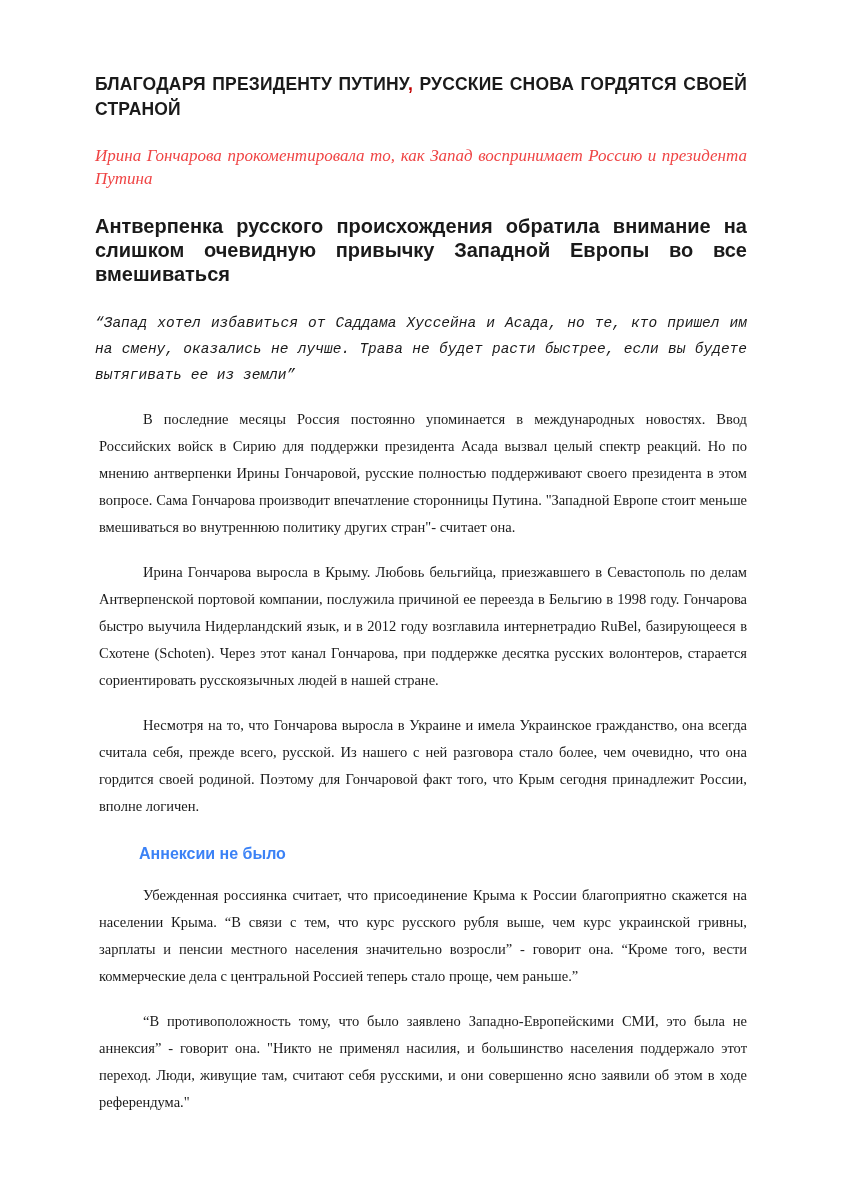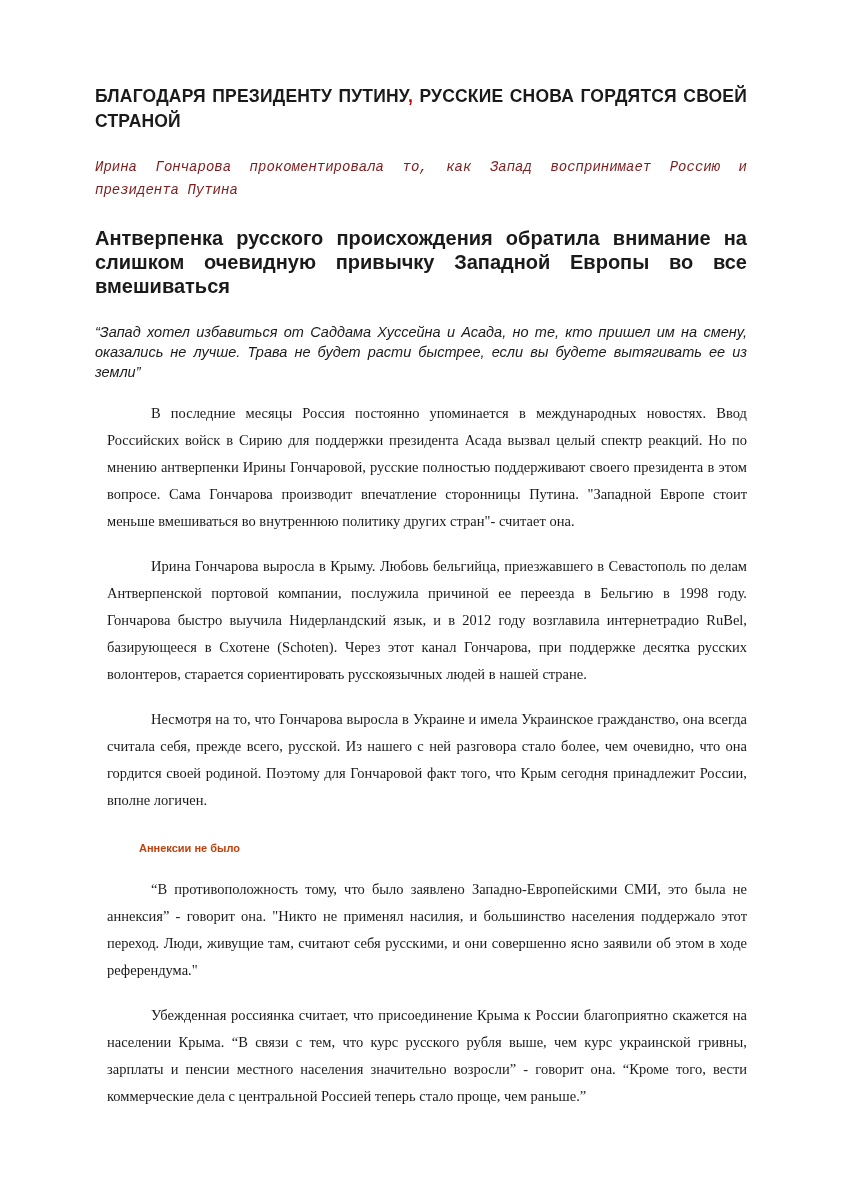--- a/index.html
+++ b/index.html
@@ -15,62 +15,62 @@
     height: 1179px;
     background: #ffffff;
     margin: 0 auto;
     position: relative;
     box-sizing: border-box;
     overflow: hidden;
   }
   .content {
     position: absolute;
     left: 95px;
-    top: 84px;
+    top: 72px;
     width: 652px;
   }
   .doc-title {
     font-family: "Liberation Sans", sans-serif;
     font-weight: bold;
     font-size: 17.5px;
     line-height: 25px;
     color: #1a1a1a;
     text-align: justify;
     text-align-last: left;
     letter-spacing: 0.2px;
     margin: 0 0 22px 0;
   }
   .doc-title .comma-red {
     color: #c00000;
   }
   .subtitle-italic {
-    font-family: Liberation Mono, monospace;
+    font-family: Liberation Serif, serif;
     font-style: italic;
-    font-size: 14px;
+    font-size: 17px;
     line-height: 23px;
-    color: #7f1d1d;
+    color: #ef4444;
     text-align: justify;
     text-align-last: left;
     margin: 0 0 24px 0;
   }
   .lead-bold {
     font-family: "Liberation Sans", sans-serif;
     font-weight: bold;
     font-size: 20px;
     line-height: 24px;
     color: #1a1a1a;
     text-align: justify;
     text-align-last: left;
     margin: 0 0 24px 0;
   }
   .pullquote {
-    font-family: Liberation Sans, sans-serif;
+    font-family: Liberation Mono, monospace;
     font-style: italic;
     font-size: 14.5px;
-    line-height: 20px;
+    line-height: 26px;
     color: #1a1a1a;
     text-align: justify;
     text-align-last: left;
     margin: 0 0 18px 0;
   }
   .attribution {
     font-family: "Liberation Serif", serif;
     font-style: italic;
     font-size: 14.5px;
     line-height: 24px;
@@ -78,29 +78,29 @@
     margin: 0 0 60px 0;
     text-indent: 44px;
   }
   .body-par {
     font-family: "Liberation Serif", serif;
     font-size: 14.5px;
     line-height: 27px;
     color: #1a1a1a;
     text-align: justify;
     text-align-last: left;
-    margin: 0 0 18px 12px;
+    margin: 0 0 18px 4px;
     text-indent: 44px;
   }
   .section-head {
     font-family: "Liberation Sans", sans-serif;
     font-weight: bold;
-    font-size: 11px;
+    font-size: 16px;
     line-height: 24px;
-    color: #c2410c;
+    color: #3b82f6;
     margin: 22px 0 16px 0;
     text-indent: 44px;
   }
 </style>
 </head>
 <body>
 
 <div class="page">
   <div class="content">
 
@@ -112,17 +112,17 @@
 
     <p class="pullquote">“Запад хотел избавиться от Саддама Хуссейна и Асада, но те, кто пришел им на смену, оказались не лучше. Трава не будет расти быстрее, если вы будете вытягивать ее из земли”</p>
 
 
     <p class="body-par">В последние месяцы Россия постоянно упоминается в международных новостях. Ввод Российских  войск в Сирию для поддержки президента Асада вызвал целый спектр реакций. Но по мнению антверпенки Ирины Гончаровой, русские полностью поддерживают своего президента в этом вопросе. Сама Гончарова производит впечатление сторонницы Путина. "Западной Европе стоит меньше вмешиваться во внутреннюю политику других стран"- считает она.</p>
     <p class="body-par">Ирина Гончарова выросла в Крыму. Любовь бельгийца, приезжавшего в Севастополь по делам Антверпенской портовой компании, послужила причиной ее переезда в Бельгию в  1998 году. Гончарова быстро выучила Нидерландский язык, и в 2012 году возглавила интернетрадио RuBel, базирующееся в Схотене (Schoten). Через этот канал Гончарова, при поддержке десятка русских волонтеров, старается сориентировать русскоязычных людей в нашей стране.</p>
     <p class="body-par">Несмотря на то, что Гончарова выросла в Украине и имела Украинское гражданство, она всегда считала себя, прежде всего, русской. Из нашего с ней разговора стало более, чем очевидно, что она гордится своей родиной. Поэтому для Гончаровой факт того, что Крым сегодня принадлежит России, вполне логичен.</p>
 
     <h2 class="section-head">Аннексии не было</h2>
 
+    <p class="body-par">Убежденная россиянка считает, что присоединение Крыма к России благоприятно скажется на населении Крыма. “В связи с тем, что курс русского рубля выше, чем курс украинской гривны, зарплаты и пенсии местного населения значительно возросли” - говорит она. “Кроме того, вести коммерческие дела с центральной Россией теперь стало проще, чем раньше.”</p>
     <p class="body-par">“В противоположность тому, что было заявлено Западно-Европейскими СМИ, это была не аннексия” - говорит она. "Никто не применял насилия, и большинство населения поддержало этот переход.  Люди, живущие там, считают себя русскими, и они совершенно ясно заявили об этом в ходе референдума."</p>
-    <p class="body-par">Убежденная россиянка считает, что присоединение Крыма к России благоприятно скажется на населении Крыма. “В связи с тем, что курс русского рубля выше, чем курс украинской гривны, зарплаты и пенсии местного населения значительно возросли” - говорит она. “Кроме того, вести коммерческие дела с центральной Россией теперь стало проще, чем раньше.”</p>
 
   </div>
 </div>
 
 </body></html>

